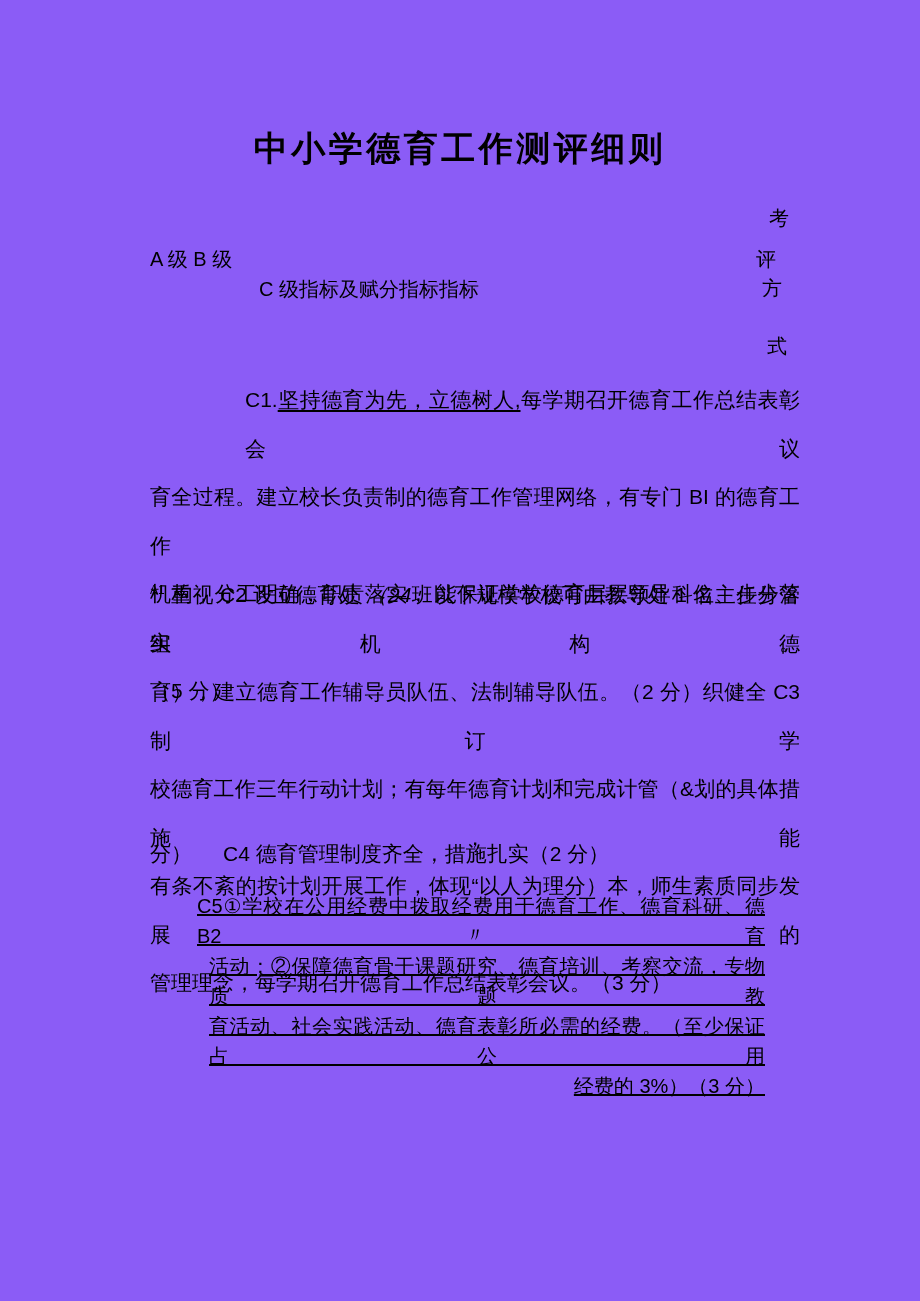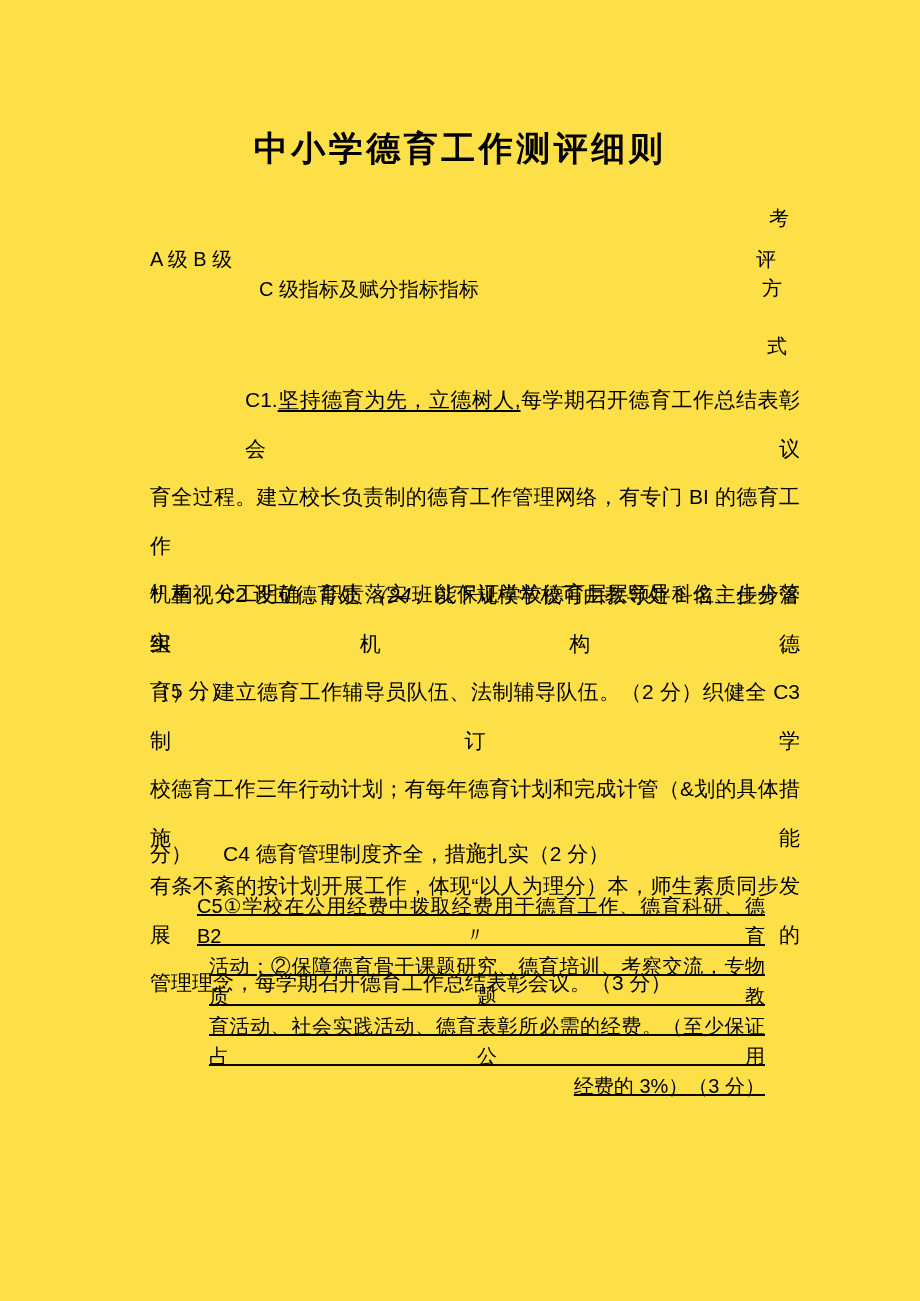--- a/index.html
+++ b/index.html
@@ -1,20 +1,20 @@
 <!DOCTYPE html>
 <html><head>
 <meta charset="utf-8">
 <style>
   html, body { margin: 0; padding: 0; background: #ffffff; }
   .page {
     position: relative;
     width: 920px;
     height: 1301px;
-    background: #fde047;
+    background: #8b5cf6;
     color: #000000;
     font-family: "Liberation Sans", sans-serif;
     overflow: hidden;
   }
   .doc-title {
     position: absolute;
     top: 126px;
     left: 0;
     right: 0;
     text-align: center;

